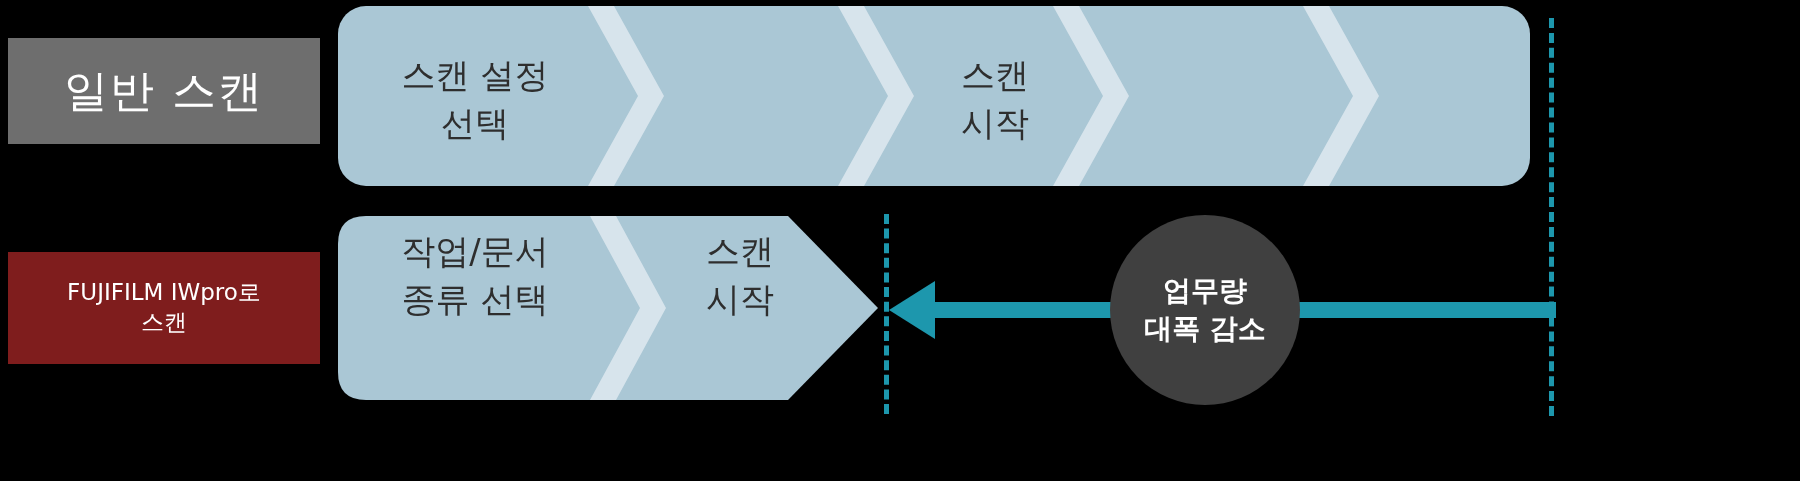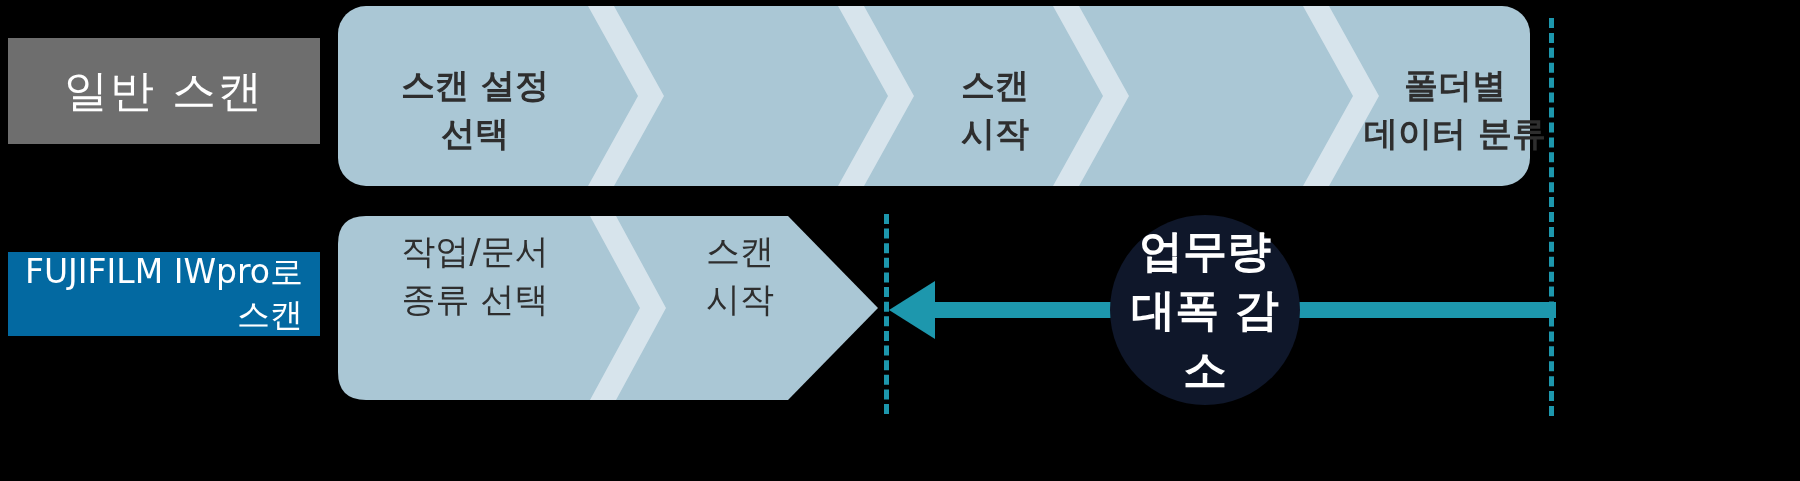--- a/index.html
+++ b/index.html
@@ -13,52 +13,52 @@
     width: 1800px;
     height: 481px;
     background: #000000;
     overflow: hidden;
   }
   .row-label {
     position: absolute;
     display: flex;
     align-items: center;
     justify-content: center;
-    text-align: right;
+    text-align: center;
     color: #ffffff;
     white-space: pre-line;
   }
   .row-label.gray {
     left: 8px; top: 38px; width: 312px; height: 106px;
     background: #6e6e6e;
     font-size: 44px;
     letter-spacing: 2px;
   }
   .row-label.teal {
-    left: 8px; top: 252px; width: 312px; height: 84px;
-    background: #0369a1;
-    font-size: 33px;
+    left: 8px; top: 252px; width: 312px; height: 112px;
+    background: #7f1d1d;
+    font-size: 23px;
     line-height: 1.3;
   }
   .flow-svg { position: absolute; }
   .flow-svg.top { left: 338px; top: 6px; }
   .flow-svg.bottom { left: 338px; top: 216px; }
   .step {
     position: absolute;
     width: 250px;
     display: flex;
     align-items: center;
     justify-content: center;
     text-align: center;
     white-space: pre-line;
     color: #2e2e2e;
     font-size: 34px;
     line-height: 1.4;
   }
-  .step.top { top: 20px; height: 180px; font-weight: bold; }
+  .step.top { top: 10px; height: 180px; }
   .step.bottom { top: 208px; height: 136px; }
   .step.t1 { left: 350px; }
   .step.t2 { left: 640px; }
   .step.t3 { left: 870px; }
   .step.t4 { left: 1100px; }
   .step.t5 { left: 1330px; }
   .step.b1 { left: 350px; }
   .step.b2 { left: 615px; }
   .dashed-line {
     position: absolute;
@@ -79,27 +79,27 @@
     width: 0; height: 0;
     border-top: 29px solid transparent;
     border-bottom: 29px solid transparent;
     border-right: 46px solid #1d97ad;
   }
   .callout-circle {
     position: absolute;
     left: 1110px; top: 215px;
     width: 190px; height: 190px;
     border-radius: 50%;
-    background: #0f172a;
+    background: #404040;
     display: flex;
     align-items: center;
     justify-content: center;
     text-align: center;
     color: #ffffff;
-    font-size: 44px;
+    font-size: 28px;
     font-weight: bold;
     line-height: 1.35;
     white-space: pre-line;
     z-index: 2;
   }
 </style>
 </head>
 <body>
 
 <div class="canvas">
@@ -119,22 +119,20 @@
 
   <svg class="flow-svg bottom" width="545" height="184" viewBox="0 0 545 184">
     <path d="M28 0 H450 L540 92 L450 184 H28 Q0 184 0 156 V28 Q0 0 28 0 Z" fill="#aac7d5"></path>
     <path d="M252 0 h26 l50 92 l-50 92 h-26 l50 -92 Z" fill="#d7e4ec"></path>
   </svg>
 
   <div class="step top t1">스캔 설정
 선택</div>
   <div class="step top t3">스캔
 시작</div>
-  <div class="step top t5">폴더별
-데이터 분류</div>
 
   <div class="step bottom b1">작업/문서
 종류 선택</div>
   <div class="step bottom b2">스캔
 시작</div>
 
   <div class="dashed-line right"></div>
   <div class="dashed-line middle"></div>
 
   <div class="arrow-line"></div>

